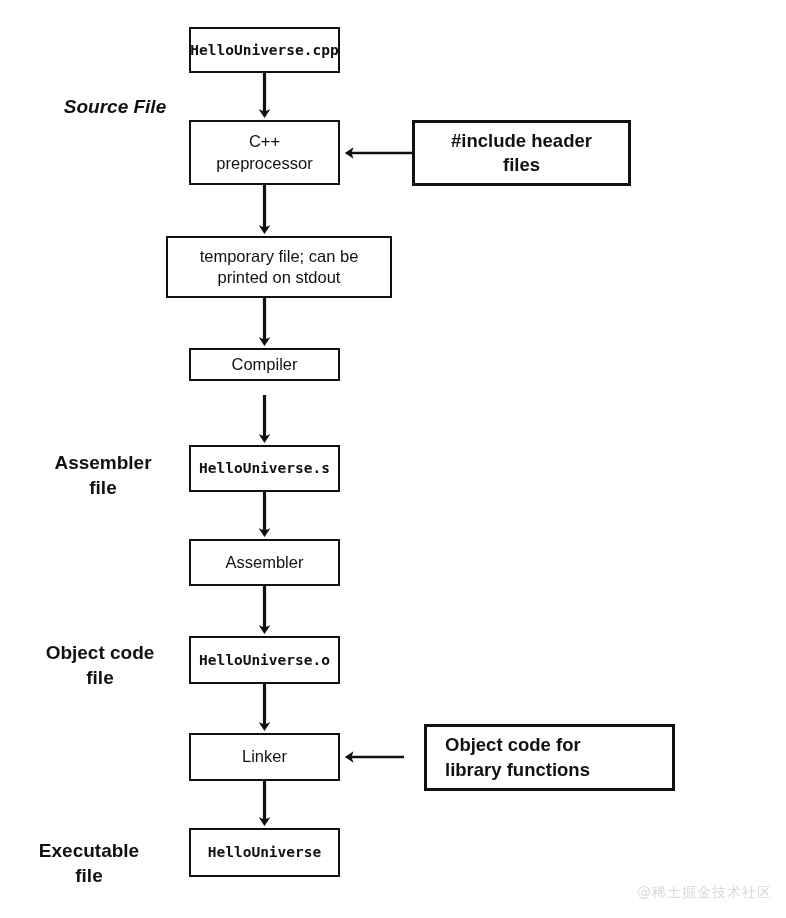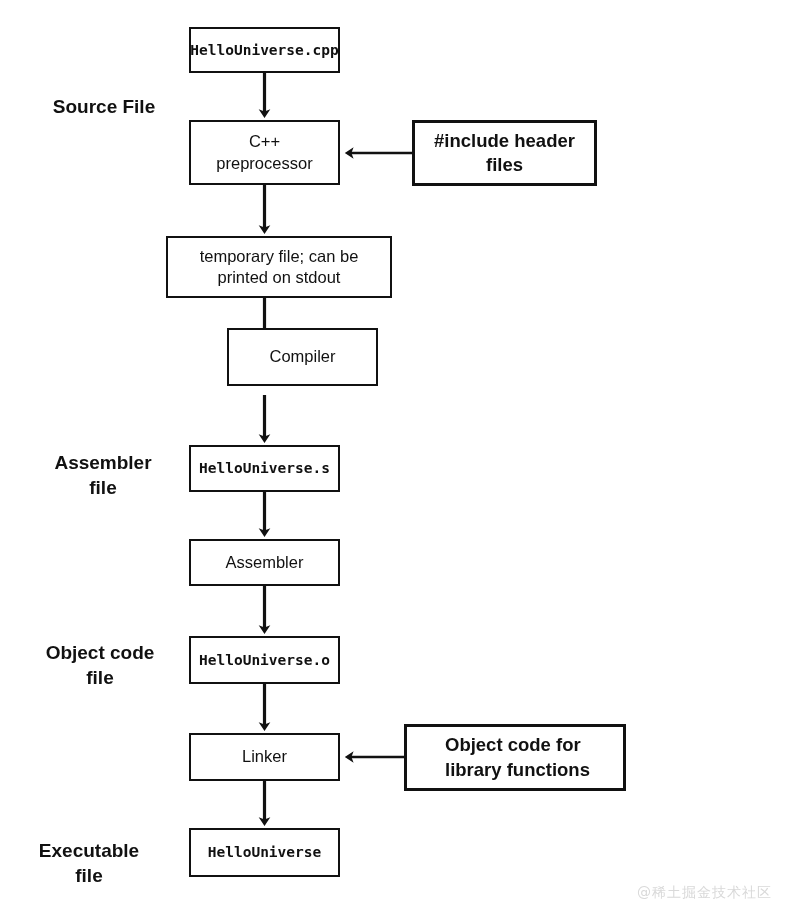--- a/index.html
+++ b/index.html
@@ -130,21 +130,21 @@
       <line x1="264.5" y1="684" x2="264.5" y2="726" marker-end="url(#arrowDown)"></line>
       <line x1="264.5" y1="781" x2="264.5" y2="821" marker-end="url(#arrowDown)"></line>
     </g>
 
     <g stroke="#111111" stroke-width="2.6" fill="none">
       <line x1="412" y1="153" x2="350" y2="153" marker-end="url(#arrowLeftHead)"></line>
       <line x1="404" y1="757" x2="350" y2="757" marker-end="url(#arrowLeftHead)"></line>
     </g>
   </svg>
 
-  <div class="stage-label" style="left:29px; top:94px; width:150px;">Source File</div>
+  <div class="stage-label" style="left:40px; top:94px; width:150px;font-style:italic;">Source File</div>
 
   <div class="stage-label" style="left:24px; top:450px; width:158px;">Assembler
 file</div>
 
   <div class="stage-label" style="left:18px; top:640px; width:164px;">Object code
 file</div>
 
   <div class="stage-label" style="left:8px; top:838px; width:162px;">Executable
 file</div>
 
@@ -155,21 +155,21 @@
   <div class="node chain proc" style="top:120px; height:65px;">
     <span class="txt">C++
 preprocessor</span>
   </div>
 
   <div class="node proc" style="left:166px; top:236px; width:226px; height:62px;">
     <span class="txt">temporary file; can be
 printed on stdout</span>
   </div>
 
-  <div class="node chain proc" style="top:328px; height:58px;margin-left:38px;">
+  <div class="node chain proc" style="top:348px; height:33px;">
     <span class="txt">Compiler</span>
   </div>
 
   <div class="node chain file" style="top:445px; height:47px;">
     <span class="txt">HelloUniverse.s</span>
   </div>
 
   <div class="node chain proc" style="top:539px; height:47px;">
     <span class="txt">Assembler</span>
   </div>
@@ -179,25 +179,25 @@
   </div>
 
   <div class="node chain proc" style="top:733px; height:48px;">
     <span class="txt">Linker</span>
   </div>
 
   <div class="node chain file" style="top:828px; height:49px;">
     <span class="txt">HelloUniverse</span>
   </div>
 
-  <div class="node side" style="left:412px; top:120px; width:185px; height:66px;">
+  <div class="node side" style="left:412px; top:120px; width:219px; height:66px;">
     <span class="txt">#include header
 files</span>
   </div>
 
-  <div class="node side" style="left:404px; top:724px; width:222px; height:67px; justify-content:flex-start; padding-left:38px;">
+  <div class="node side" style="left:424px; top:724px; width:251px; height:67px; justify-content:flex-start; padding-left:18px;">
     <span class="txt" style="text-align:left;">Object code for
 library functions</span>
   </div>
 
   <div class="watermark">@稀土掘金技术社区</div>
 
 </div>
 
 </body></html>

